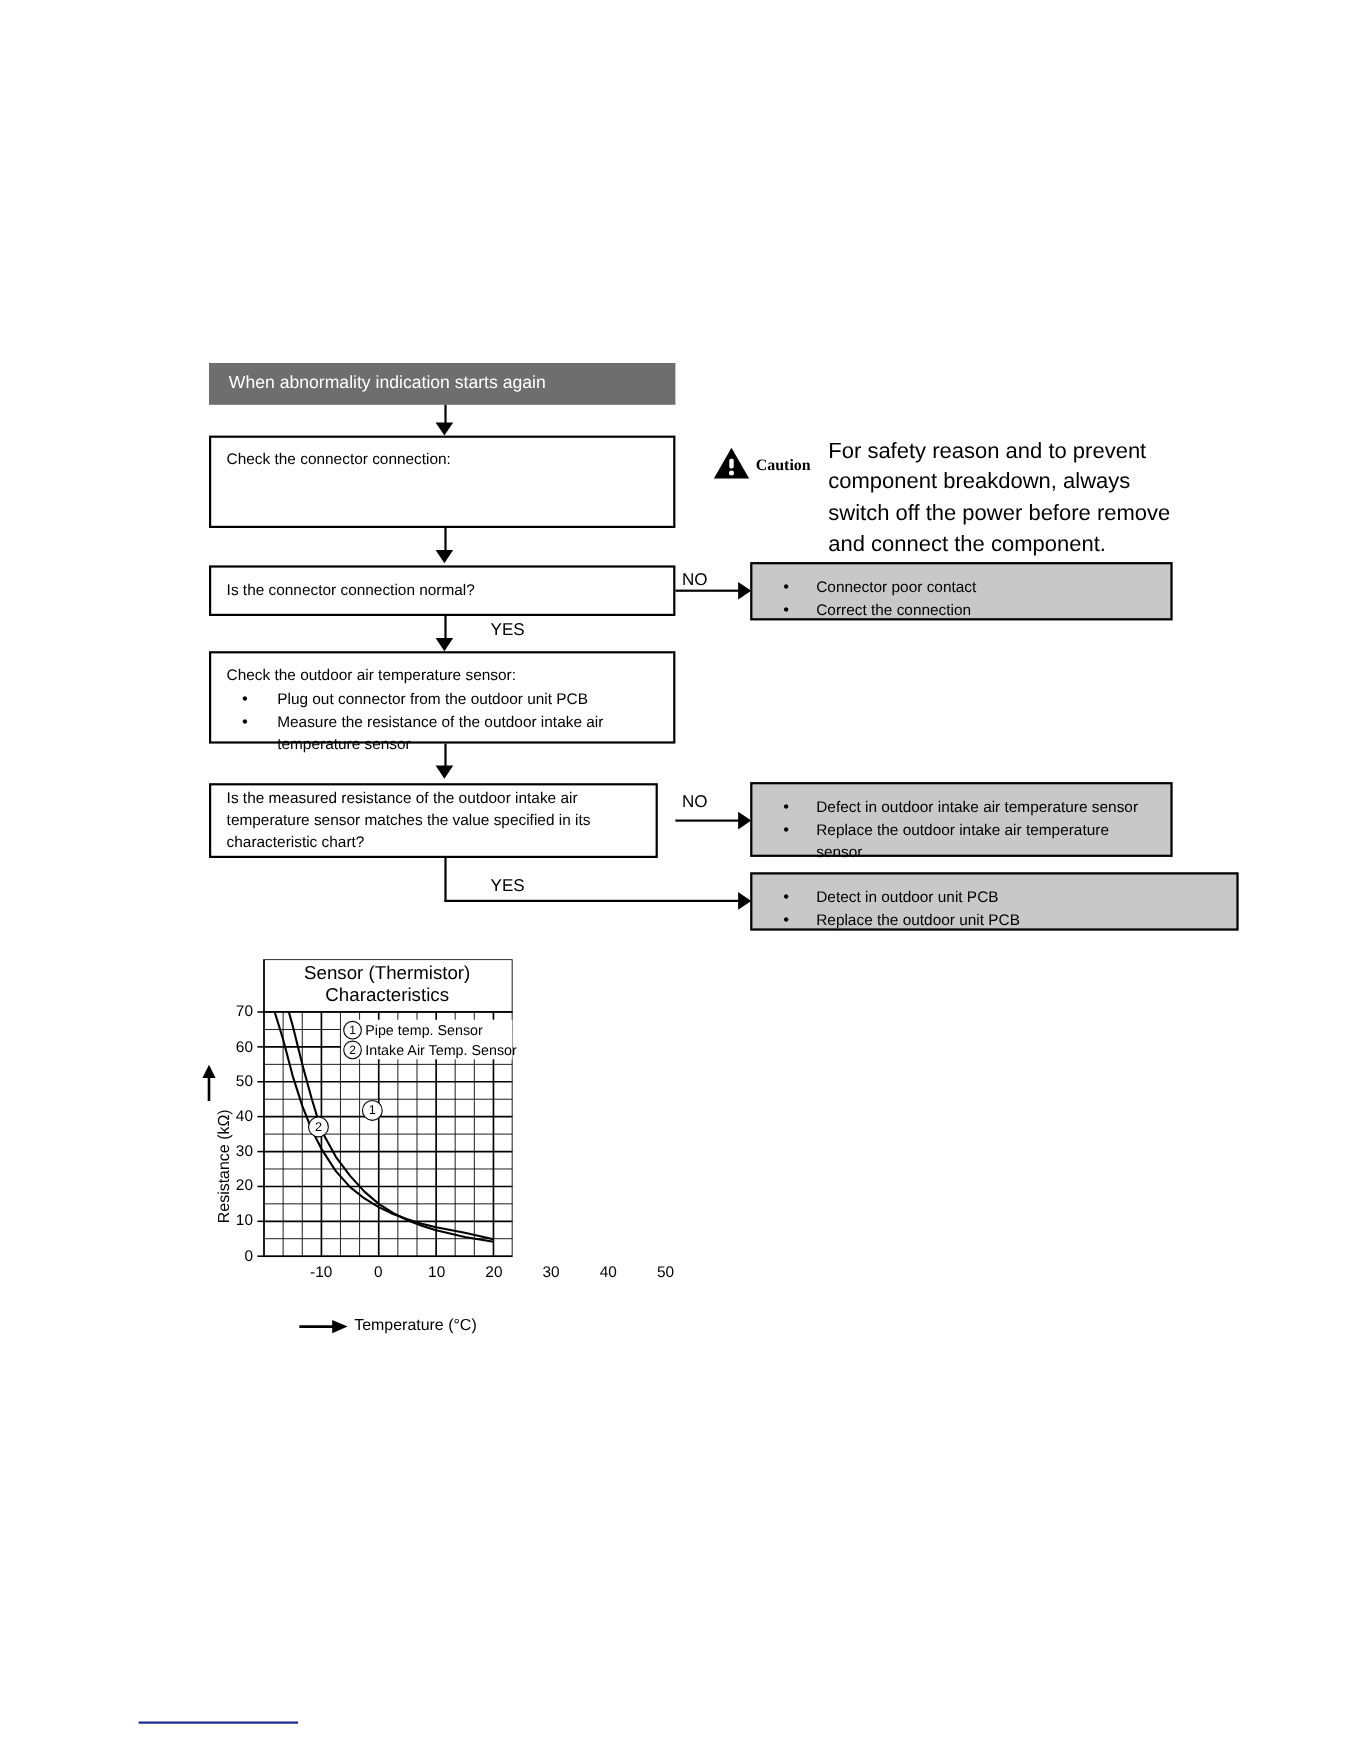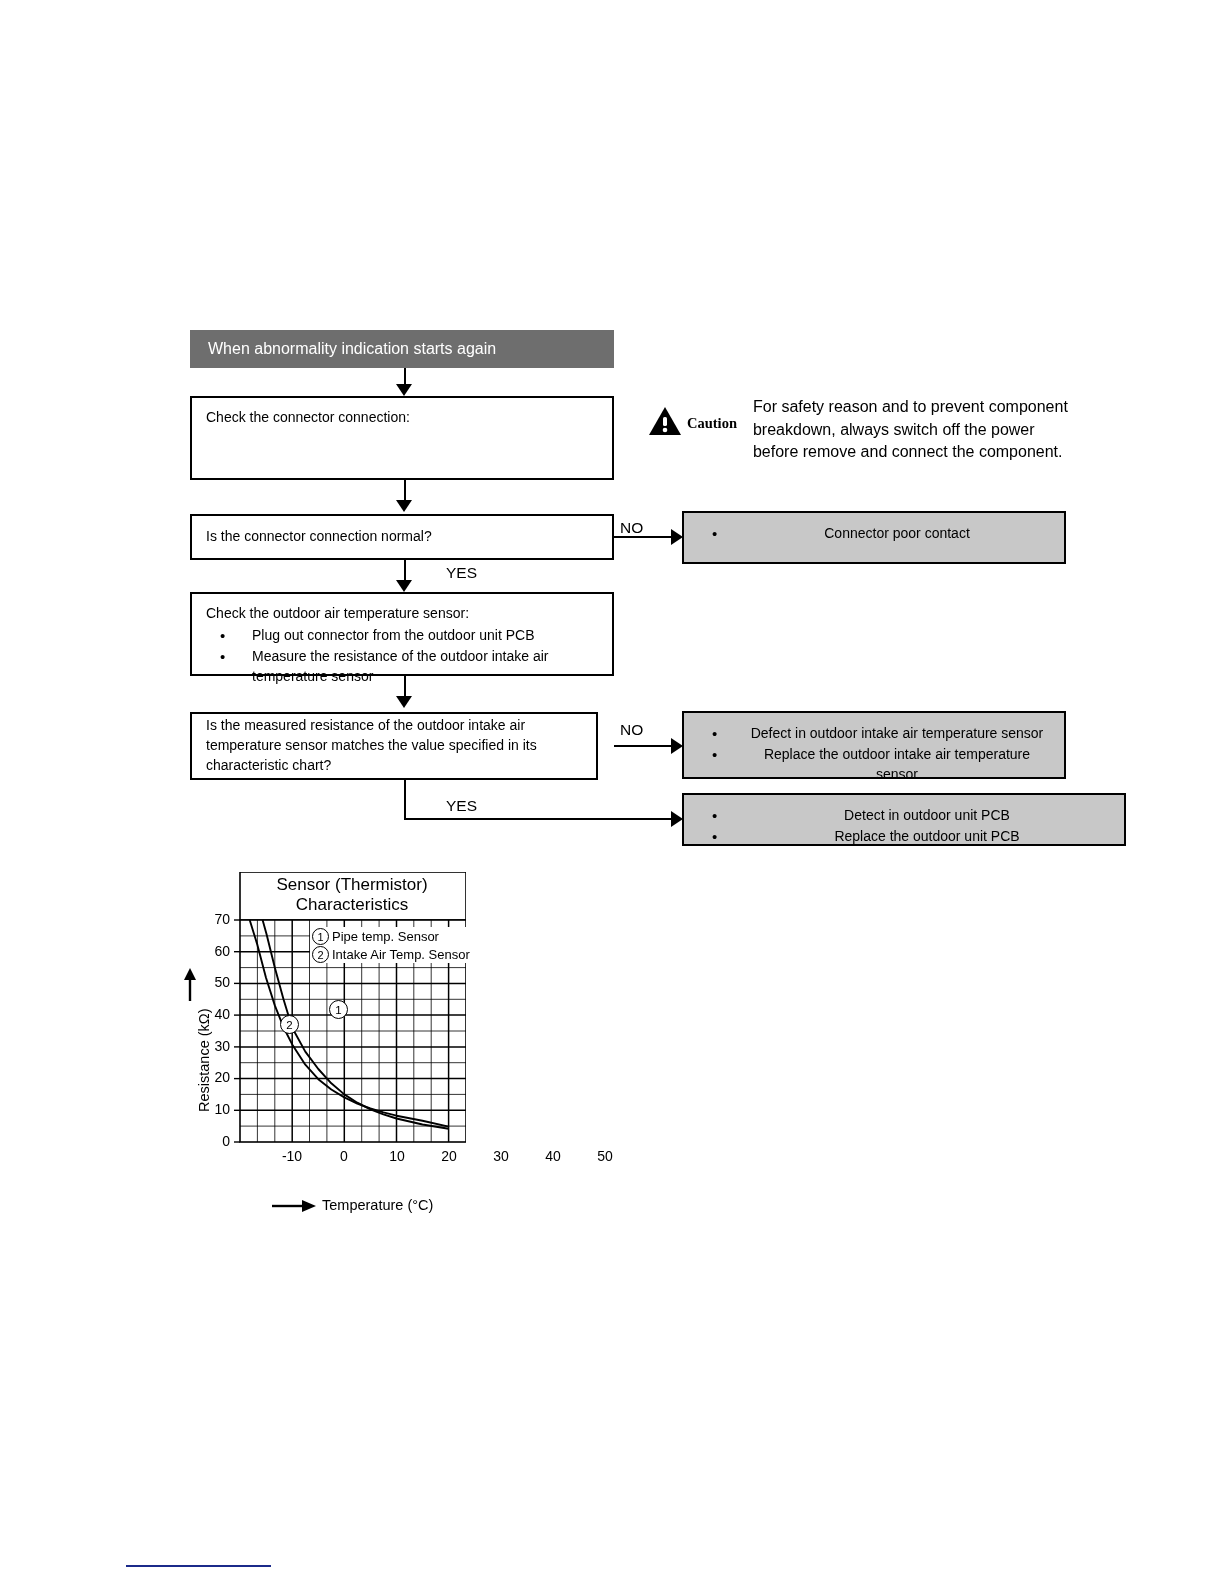--- a/index.html
+++ b/index.html
@@ -32,21 +32,20 @@
     border: none;
     display: flex;
     align-items: center;
     padding-left: 18px;
     font-size: 16px;
   }
   .node.result-node {
     background: #c8c8c8;
     border: 2px solid #000;
     padding: 9px 12px 9px 10px;
-    text-align: center;
   }
   .node .line { display: block; }
 
   ul.bullets {
     list-style: none;
     margin: 2px 0 0 0;
     padding: 0;
   }
   ul.bullets li {
     position: relative;
@@ -105,21 +104,21 @@
     align-items: center;
     margin-top: 10px;
     font-family: Liberation Serif, serif;
   }
   #caution-word {
     font-size: 14.5px;
     font-weight: bold;
     margin-left: 5px;
   }
   #caution-text {
-    font-size: 16px;
+    font-size: 20px;
     line-height: 1.42;
     margin-left: 16px;
   }
 
   
   #chart-figure { position: absolute; }
   #chart-ylabel {
     position: absolute;
     transform: rotate(-90deg);
     transform-origin: left top;
@@ -200,20 +199,21 @@
   <span>Is the connector connection normal?</span>
 </div>
 
 <div class="hline" style="left:614px; top:536px; width:64px;"></div>
 <div class="arrow-right" style="left:671px; top:529px;"></div>
 <div class="edge-label" style="left:620px; top:519px;">NO</div>
 
 <div class="node result-node" style="left:682px; top:511px; width:384px; height:53px;">
   <ul class="bullets">
     <li>Connector poor contact</li>
+    <li>Correct the connection</li>
   </ul>
 </div>
 
 <div class="vline" style="left:404px; top:560px; height:22px;"></div>
 <div class="arrow-down" style="left:396px; top:580px;"></div>
 <div class="edge-label" style="left:446px; top:564px;">YES</div>
 
 <div class="node" style="left:190px; top:592px; width:424px; height:84px;">
   <span class="line">Check the outdoor air temperature sensor:</span>
   <ul class="bullets">

